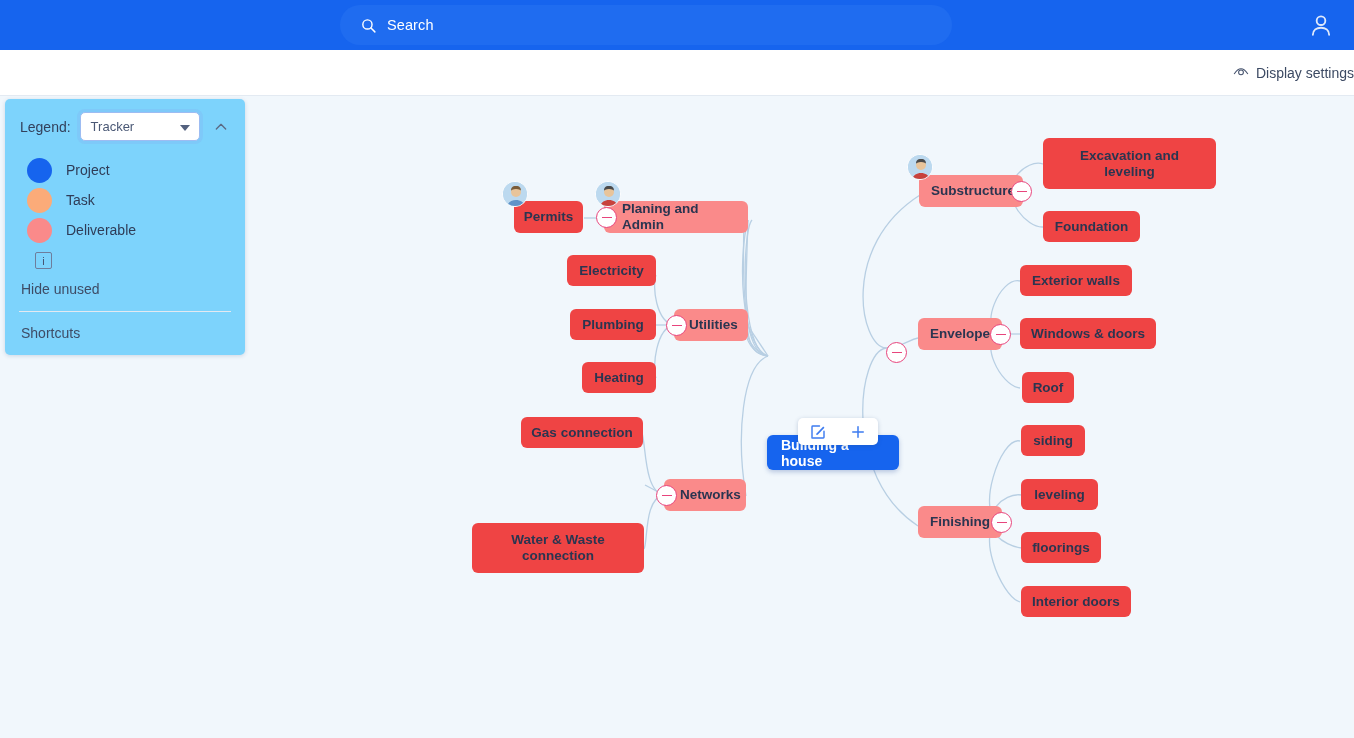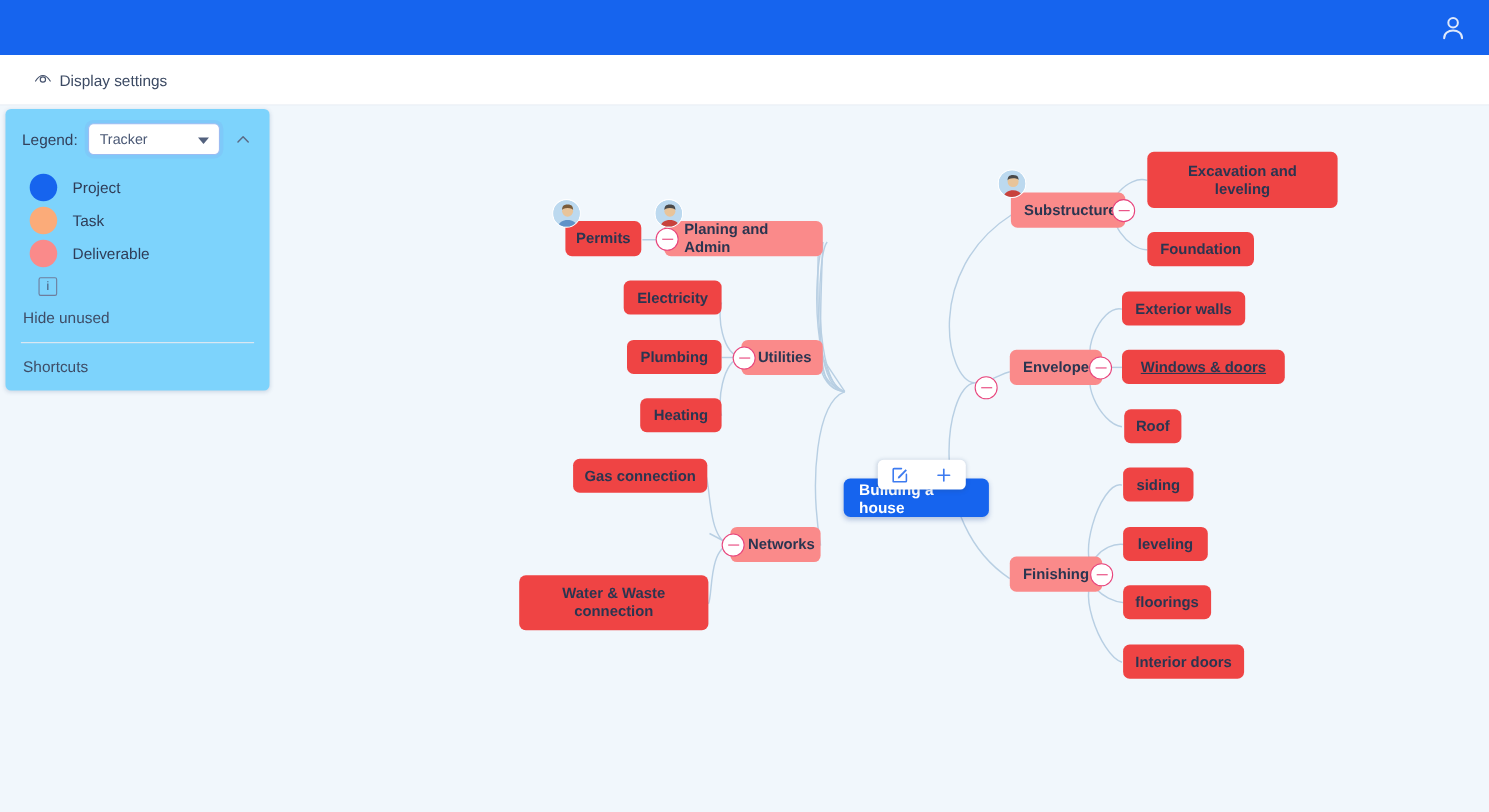--- a/index.html
+++ b/index.html
@@ -35,21 +35,21 @@
     position: absolute; right: 20px; top: 12px;
     width: 26px; height: 26px; cursor: pointer;
   }
 
   
   .subbar {
     position: absolute; top: 50px; left: 0;
     width: 1354px; height: 46px;
     background: #ffffff;
     border-bottom: 1px solid #e3eaf2;
-    display: flex; align-items: center;
+    display: flex; align-items: center; justify-content: flex-end;
   }
   .display-settings {
     display: flex; align-items: center;
     margin-left: 31px; cursor: pointer;
   }
   .eye-icon { width: 16px; height: 16px; margin-right: 7px; }
   .display-settings span {
     font-size: 14px; color: #3c4a63;
   }
 
@@ -189,20 +189,29 @@
     box-shadow: 0 1px 4px rgba(40,70,120,.25);
     display: flex; align-items: center; justify-content: space-around;
     z-index: 30;
   }
   .tb-btn { width: 18px; height: 18px; cursor: pointer; }
 </style>
 </head>
 <body>
 
 <div class="header">
+  <div class="search-pill">
+    <span class="search-icon">
+      <svg viewBox="0 0 24 24" width="17" height="17" fill="none" stroke="#ffffff" stroke-width="2">
+        <circle cx="10.5" cy="10.5" r="6.5"></circle>
+          <line x1="15.5" y1="15.5" x2="21" y2="21" stroke-linecap="round"></line>
+      </svg>
+    </span>
+    <span class="search-text">Search</span>
+  </div>
   <div class="account-btn">
     <svg viewBox="0 0 24 24" width="26" height="26" fill="none" stroke="#dfe9fb" stroke-width="1.7">
       <circle cx="12" cy="8" r="4"></circle>
       <path d="M4.5 21c0-4.2 3.4-6.5 7.5-6.5s7.5 2.3 7.5 6.5" stroke-linecap="round"></path>
     </svg>
   </div>
 </div>
 
 <div class="subbar">
   <div class="display-settings">
@@ -396,21 +405,21 @@
 
   <div class="node deliverable align-left" style="left:918px; top:222px; width:84px; height:32px; padding-left:12px;">
     <span>Envelope</span>
   </div>
   <div class="minus-badge" style="left:990px; top:228px;"></div>
 
   <div class="node task" style="left:1020px; top:169px; width:112px; height:31px;">
     <span>Exterior walls</span>
   </div>
 
-  <div class="node task" style="left:1020px; top:222px; width:148px; height:31px;text-decoration:underline;">
+  <div class="node task" style="left:1020px; top:222px; width:136px; height:31px;">
     <span>Windows &amp; doors</span>
   </div>
 
   <div class="node task" style="left:1022px; top:276px; width:52px; height:31px;">
     <span>Roof</span>
   </div>
 
   <div class="node deliverable align-left" style="left:918px; top:410px; width:84px; height:32px; padding-left:12px;">
     <span>Finishing</span>
   </div>

